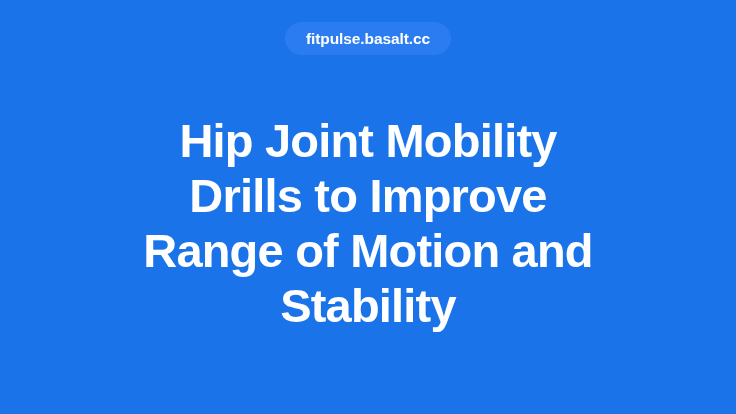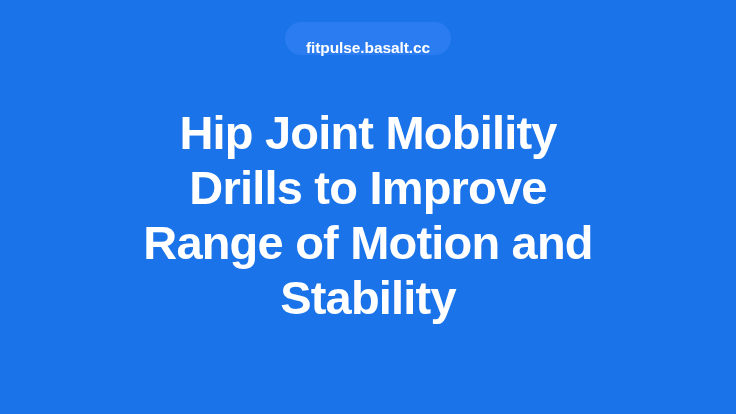--- a/index.html
+++ b/index.html
@@ -20,21 +20,21 @@
     background: #1a73e8;
     display: flex;
     flex-direction: column;
     align-items: center;
     box-sizing: border-box;
   }
   #domain-badge {
     margin-top: 22px;
     height: 33px;
     display: inline-flex;
-    align-items: flex-end;
+    align-items: center;
     justify-content: center;
     padding: 0 21px;
     border-radius: 999px;
     background: #2b7cf0;
     box-sizing: border-box;
   }
   #domain-badge-label {
     color: #ffffff;
     font-size: 15.5px;
     font-weight: bold;
@@ -49,21 +49,21 @@
     flex-direction: column;
     align-items: center;
   }
   #headline {
     color: #ffffff;
     font-size: 47px;
     font-weight: bold;
     line-height: 55px;
     letter-spacing: -0.8px;
     text-align: center;
-    margin: 4px;
+    margin: 12px;
     word-wrap: break-word;
   }
 </style>
 </head>
 <body>
 
 <div id="canvas">
 
   <div id="domain-badge">
     <span id="domain-badge-label">fitpulse.basalt.cc</span>

